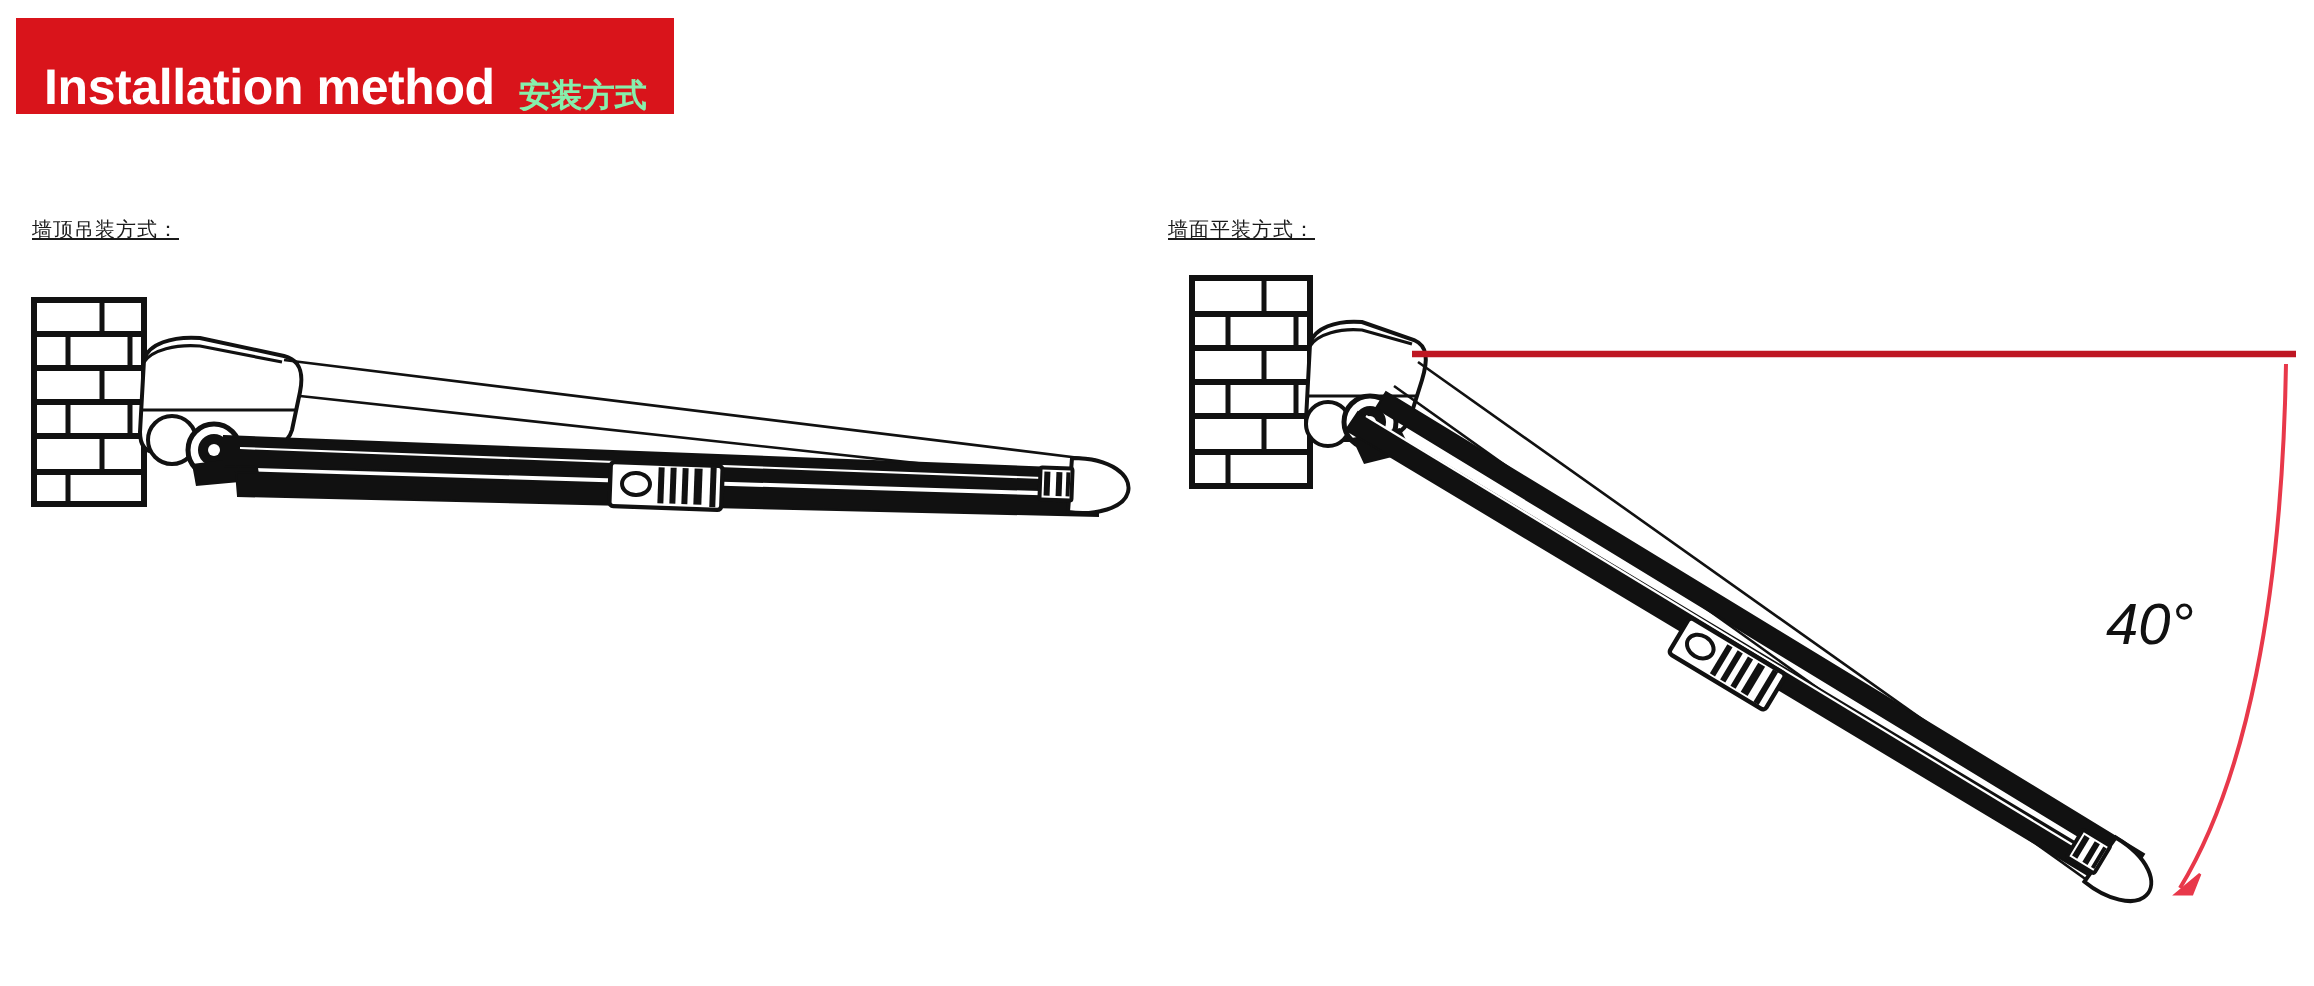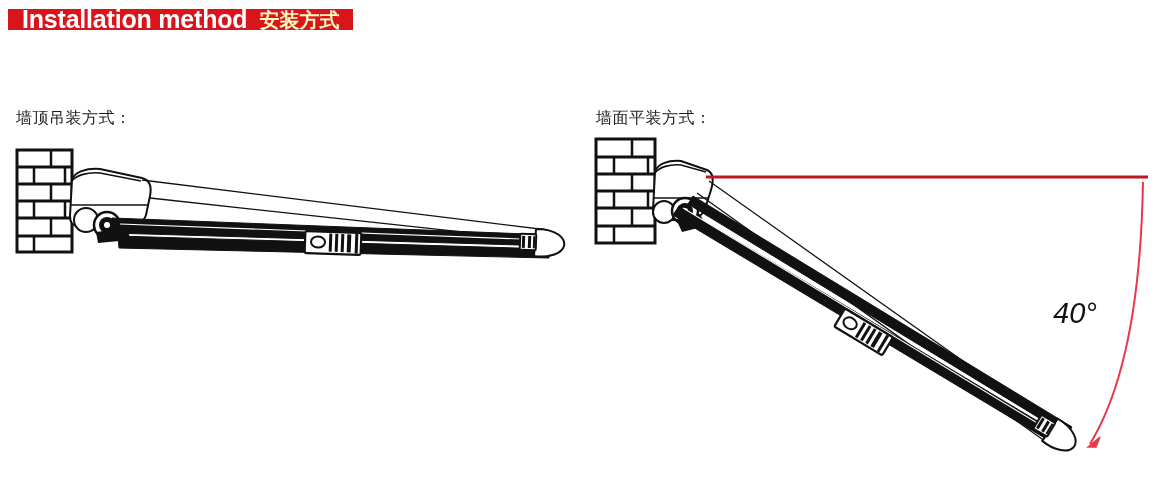--- a/index.html
+++ b/index.html
@@ -19,53 +19,54 @@
     width: 1157px;
     height: 493px;
     background: #ffffff;
   }
 
   
   .header-banner {
     position: absolute;
     left: 8px;
     top: 9px;
-    height: 21px;
+    height: 48px;
     padding: 0 14px 0 14px;
     display: flex;
-    align-items: center;
+    align-items: flex-end;
     gap: 12px;
     background: #D9141B;
   }
   .header-title-en {
     color: #ffffff;
     font-size: 25px;
     font-weight: bold;
     letter-spacing: -0.2px;
     line-height: 1;
     white-space: nowrap;
   }
   .header-title-cn {
-    color: #fef9c3;
-    font-size: 20px;
+    color: #86efac;
+    font-size: 16px;
     font-weight: bold;
     line-height: 1;
     white-space: nowrap;
   }
 
   
   .section-label {
     position: absolute;
-    font-size: 16px;
+    font-size: 10px;
     color: #1a1a1a;
     white-space: nowrap;
     letter-spacing: 0.5px;
+    text-decoration: underline;
   }
   #label-ceiling { left: 16px;  top: 108px; }
-  #label-wall    { left: 596px; top: 108px; }
+  #label-wall    { left: 584px; top: 108px; }
 
   
   .diagram {
     position: absolute;
     top: 0;
     left: 0;
     width: 1157px;
     height: 493px;
     pointer-events: none;
   }

